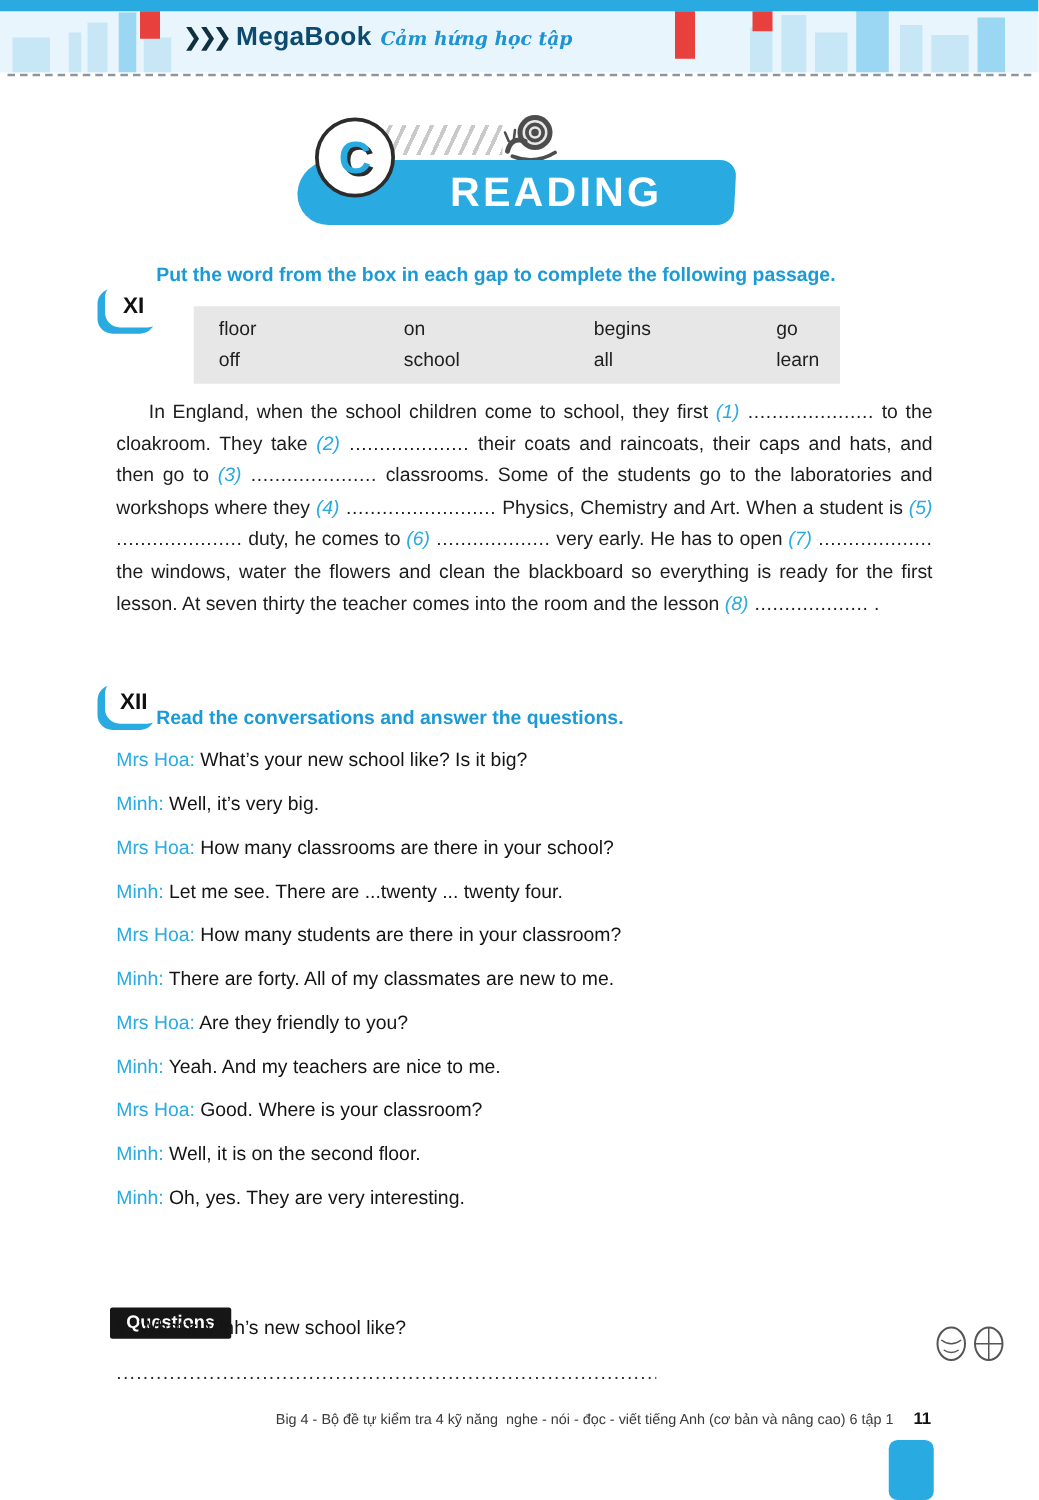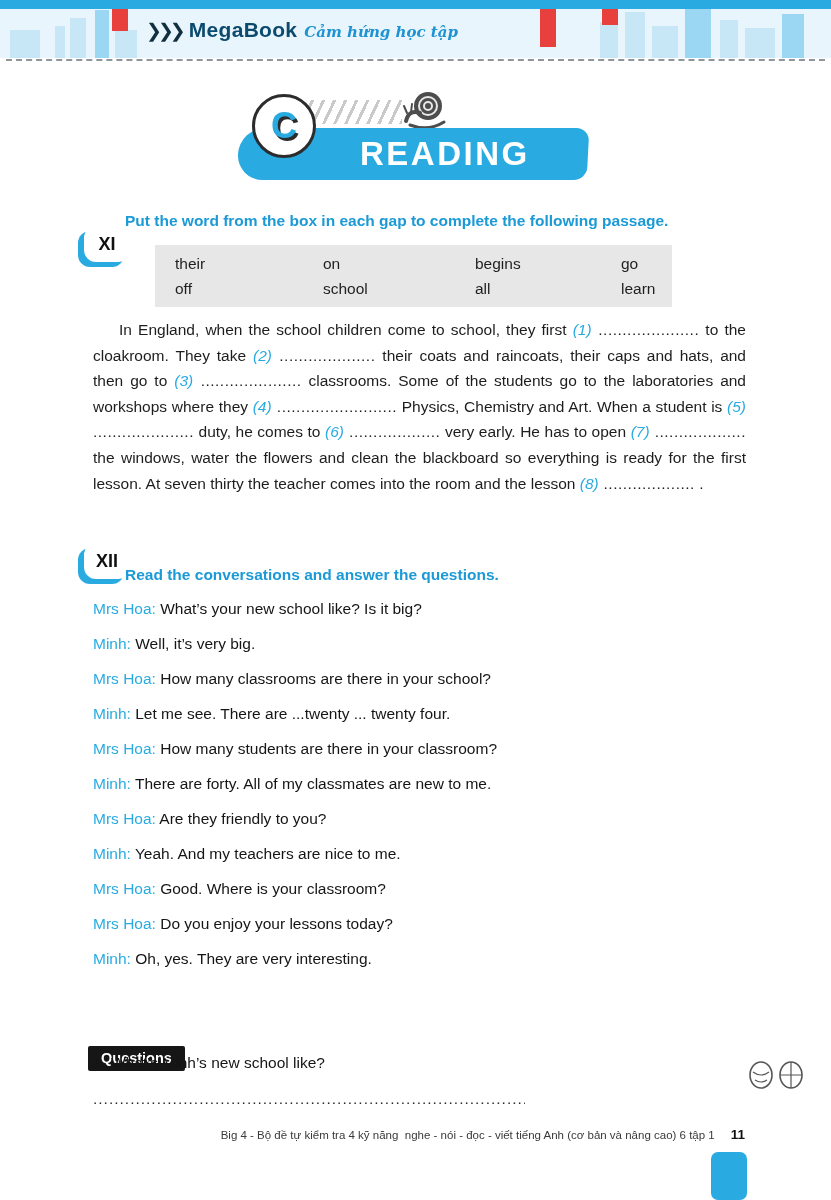--- a/index.html
+++ b/index.html
@@ -128,21 +128,21 @@
     </div>
     <div class="banner-circle">
       <span class="banner-letter">C</span>
     </div>
   </div>
 
   <div>
     <div class="section-badge" id="badge11">XI</div>
     <div class="ex-heading" id="heading11">Put the word from the box in each gap to complete the following passage.</div>
     <div class="word-box">
-        <div>their</div>
+        <div>floor</div>
         <div>on</div>
         <div>begins</div>
         <div>go</div>
         <div>off</div>
         <div>school</div>
         <div>all</div>
         <div>learn</div>
       </div>
     <p class="passage">In England, when the school children come to school, they first <span class="gap-num">(1)</span><span class="gap-dots"> .....................</span> to the cloakroom. They take <span class="gap-num">(2)</span><span class="gap-dots"> ....................</span> their coats and raincoats, their caps and hats, and then go to <span class="gap-num">(3)</span><span class="gap-dots"> .....................</span> classrooms. Some of the students go to the laboratories and workshops where they <span class="gap-num">(4)</span><span class="gap-dots"> .........................</span> Physics, Chemistry and Art. When a student is <span class="gap-num">(5)</span><span class="gap-dots"> .....................</span> duty, he comes to <span class="gap-num">(6)</span><span class="gap-dots"> ...................</span> very early. He has to open <span class="gap-num">(7)</span><span class="gap-dots"> ...................</span> the windows, water the flowers and clean the blackboard so everything is ready for the first lesson. At seven thirty the teacher comes into the room and the lesson <span class="gap-num">(8)</span><span class="gap-dots"> ...................</span> .</p>
   </div>
@@ -153,21 +153,21 @@
     <div class="conversation">
         <div class="convo-line"><span class="speaker">Mrs Hoa:</span><span class="utterance"> What’s your new school like? Is it big?</span></div>
         <div class="convo-line"><span class="speaker">Minh:</span><span class="utterance"> Well, it’s very big.</span></div>
         <div class="convo-line"><span class="speaker">Mrs Hoa:</span><span class="utterance"> How many classrooms are there in your school?</span></div>
         <div class="convo-line"><span class="speaker">Minh:</span><span class="utterance"> Let me see. There are ...twenty ... twenty four.</span></div>
         <div class="convo-line"><span class="speaker">Mrs Hoa:</span><span class="utterance"> How many students are there in your classroom?</span></div>
         <div class="convo-line"><span class="speaker">Minh:</span><span class="utterance"> There are forty. All of my classmates are new to me.</span></div>
         <div class="convo-line"><span class="speaker">Mrs Hoa:</span><span class="utterance"> Are they friendly to you?</span></div>
         <div class="convo-line"><span class="speaker">Minh:</span><span class="utterance"> Yeah. And my teachers are nice to me.</span></div>
         <div class="convo-line"><span class="speaker">Mrs Hoa:</span><span class="utterance"> Good. Where is your classroom?</span></div>
-        <div class="convo-line"><span class="speaker">Mrs Hoa:</span><span class="utterance"> Do you enjoy your lessons today?</span></div>
+        <div class="convo-line"><span class="speaker">Minh:</span><span class="utterance"> Well, it is on the second floor.</span></div>
         <div class="convo-line"><span class="speaker">Minh:</span><span class="utterance"> Oh, yes. They are very interesting.</span></div>
       </div>
     <div class="q-label">Questions</div>
     <div class="question1">
       <span class="q-num">1.</span><span>What’s Minh’s new school like?</span>
     </div>
     <div class="answer-dots">........................................................................................................................</div>
   </div>
 
   <div class="doodles">

